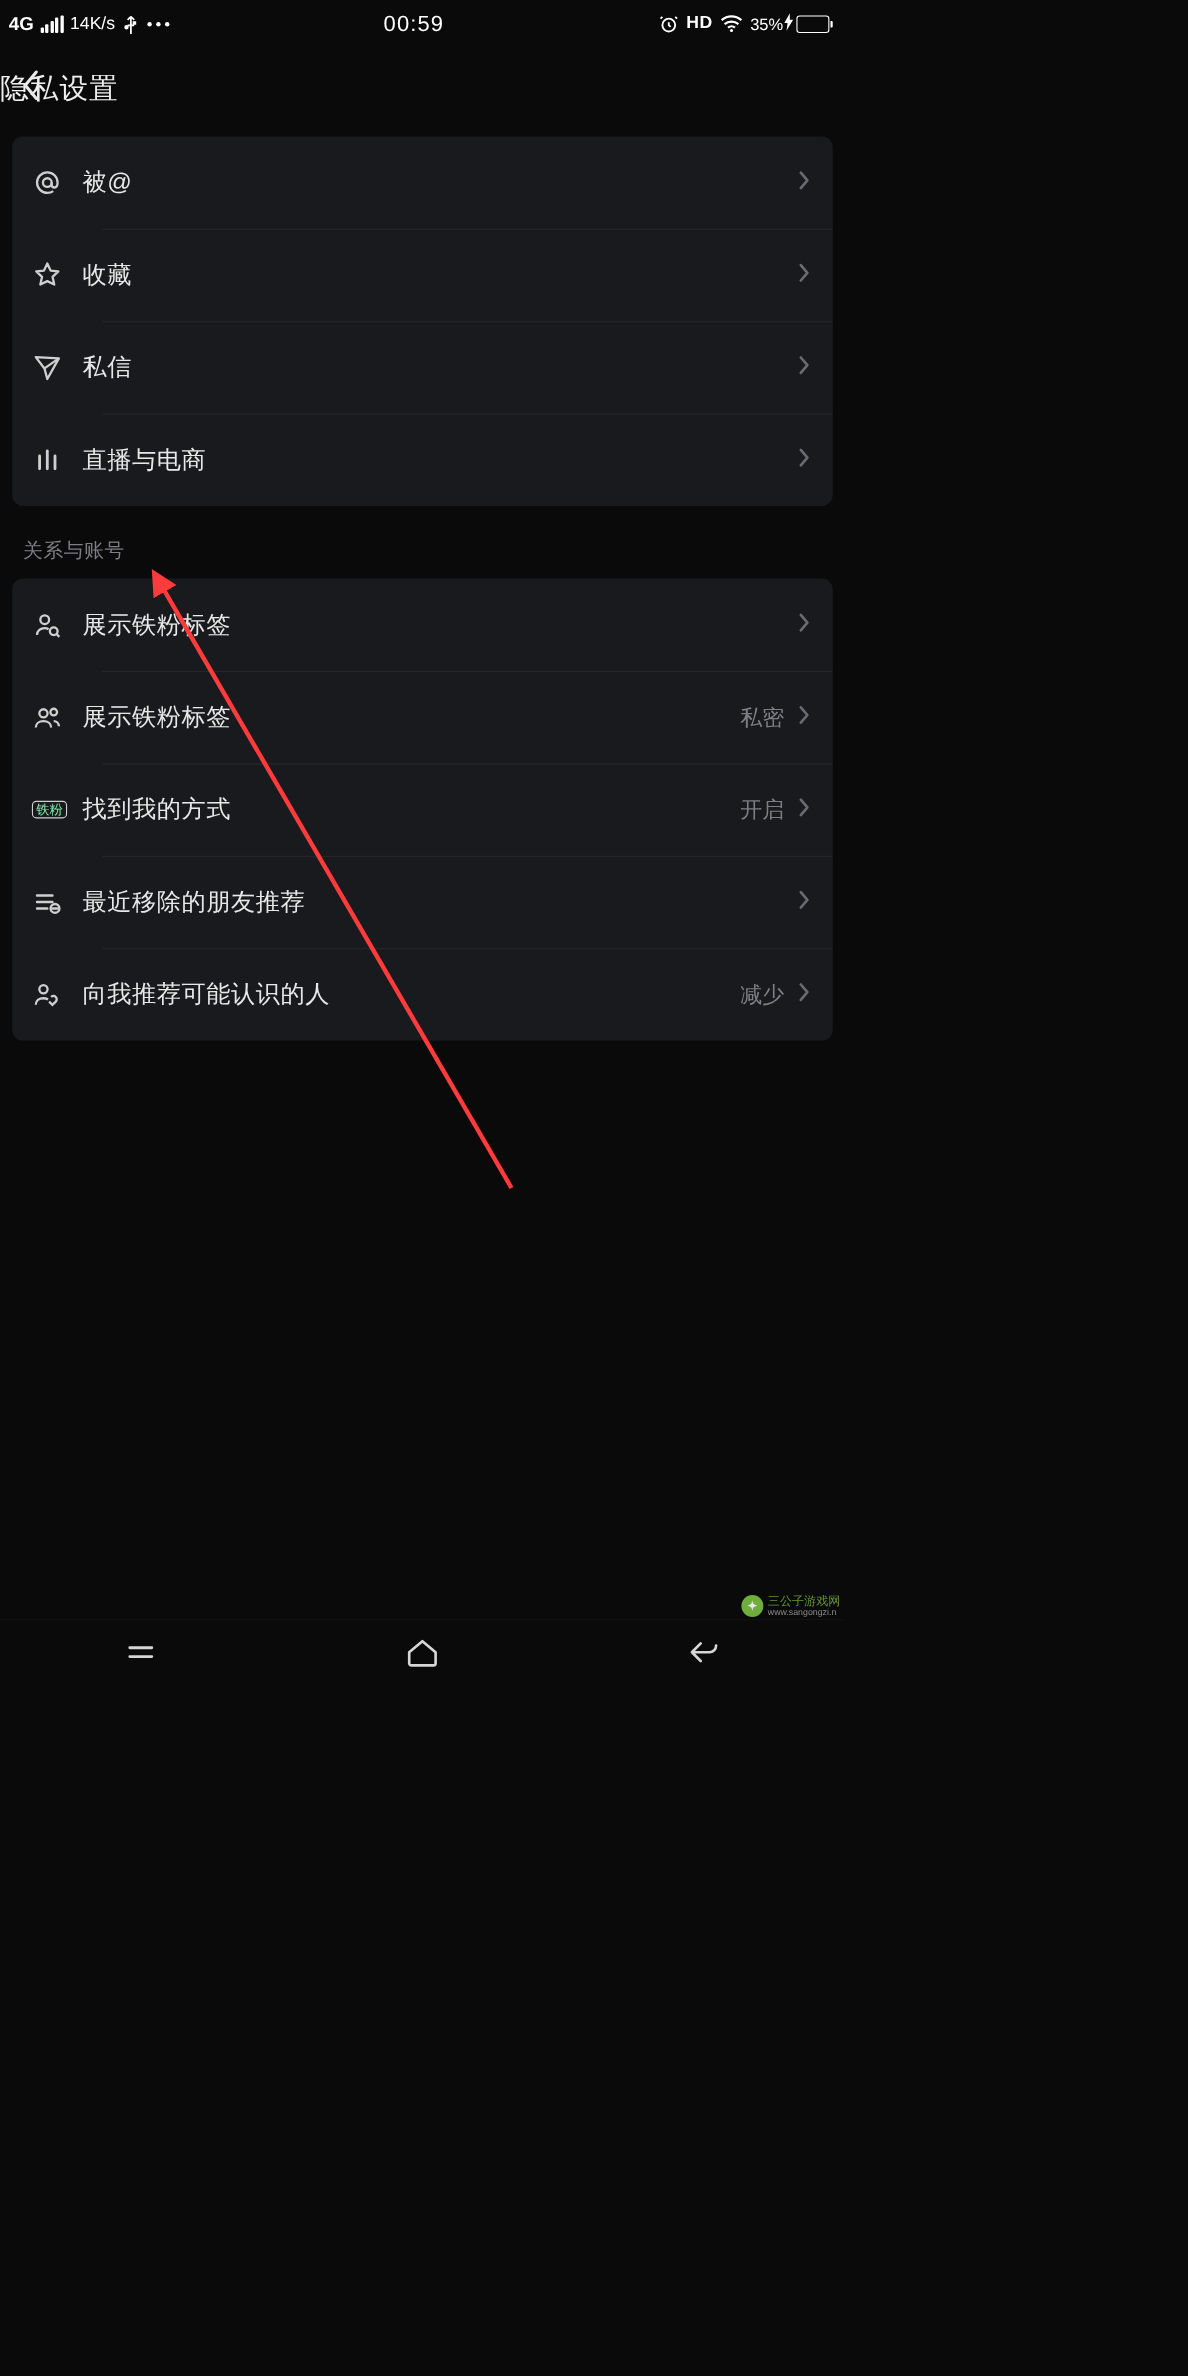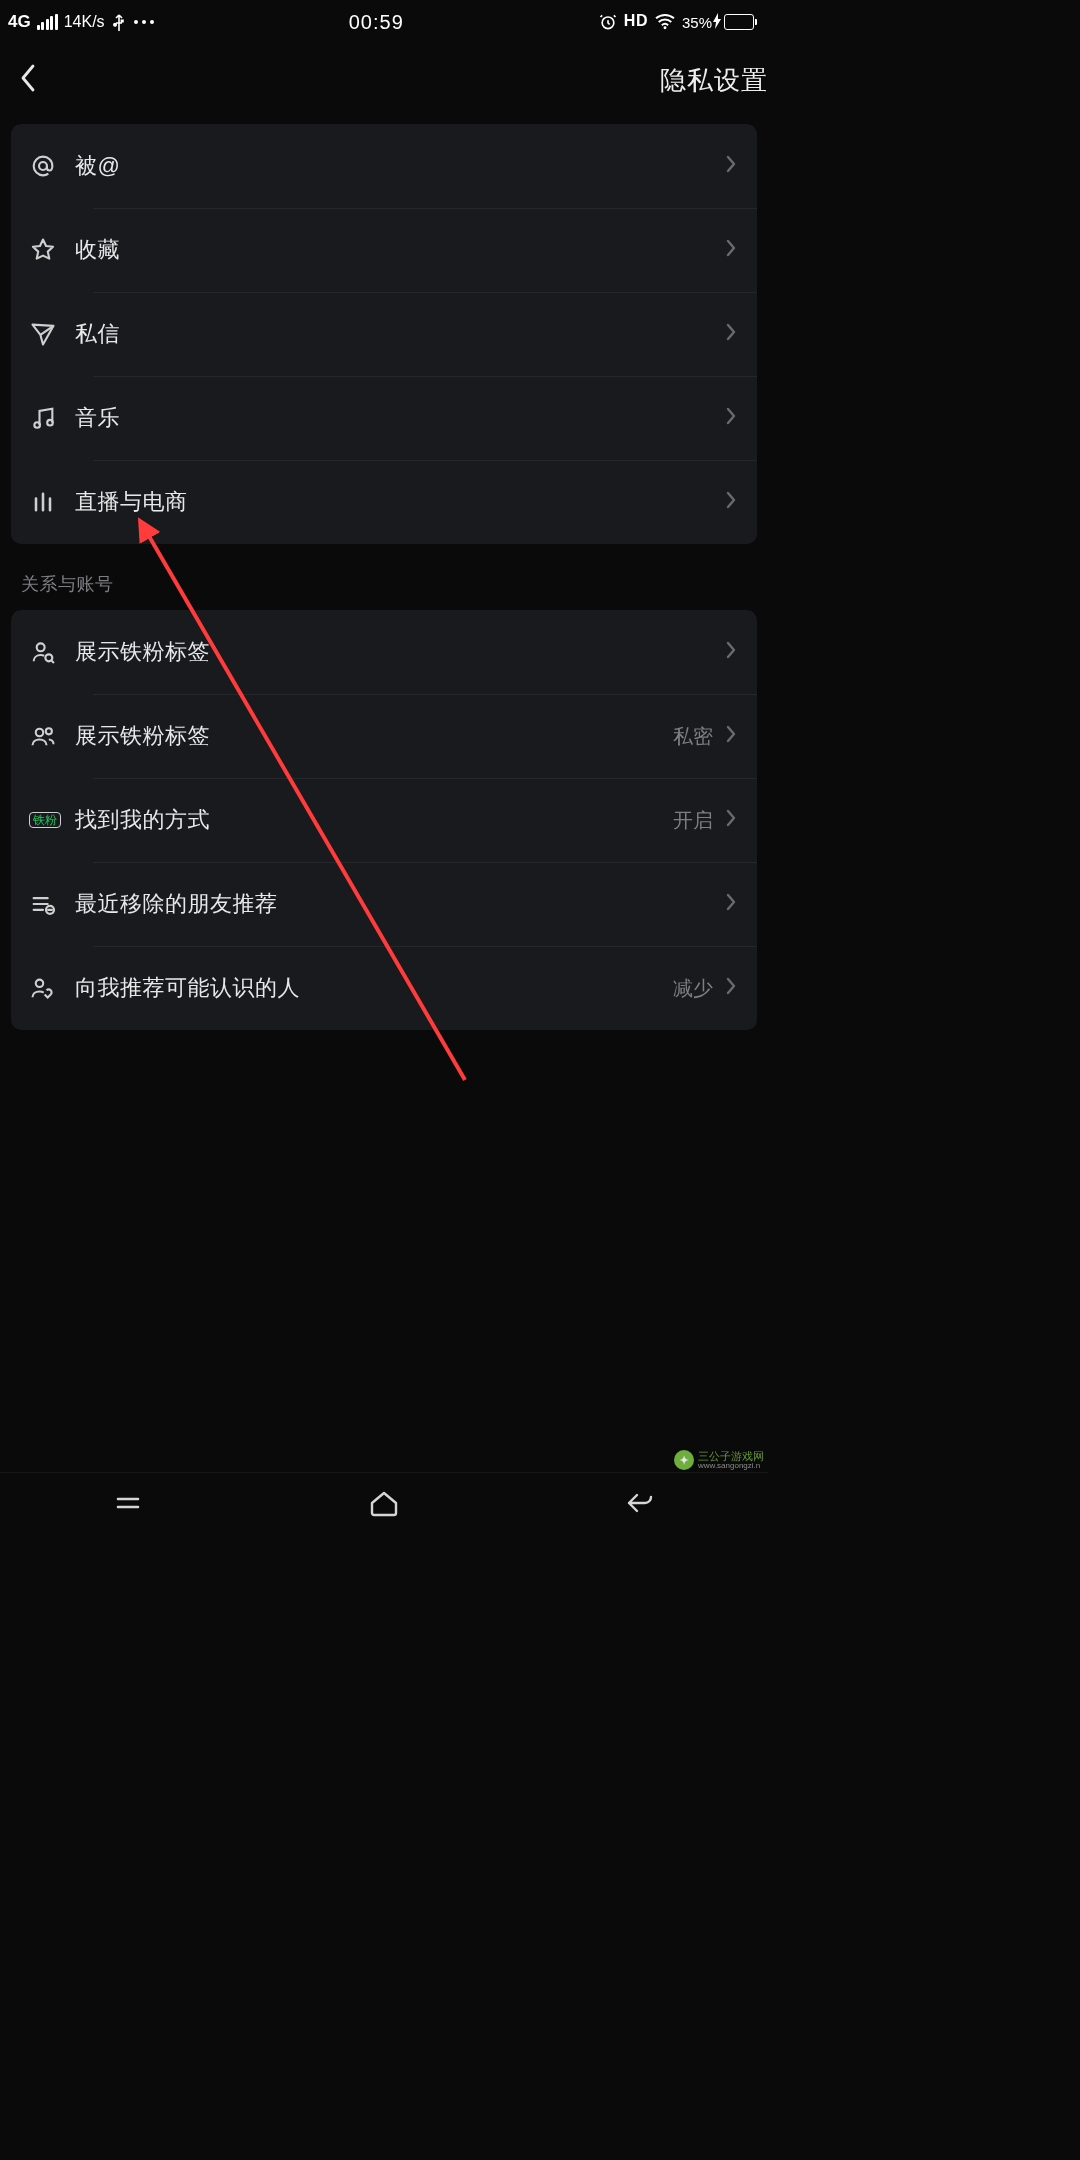--- a/index.html
+++ b/index.html
@@ -20,21 +20,21 @@
     .hd { font-weight:600; font-size:16px; letter-spacing:0.5px;}
     .wifi-ico { display:inline-flex; }
     .batt { display:flex; align-items:center; gap:2px; }
     .batt-pct { font-size:15px; }
     .batt-shell { width:30px; height:16px; border:1.6px solid #fff; border-radius:3px; position:relative; }
     .batt-shell::after { content:""; position:absolute; right:-4px; top:4px; width:2.5px; height:6px; background:#fff; border-radius:0 1px 1px 0;}
     .batt-fill { height:100%; width:35%; background:#fff; border-radius:1px 0 0 1px;}
     .bolt { font-size:15px; margin-left:-2px;}
 
     
-    .hdr { display:flex; align-items:center; justify-content:flex-end; height:60px; position:relative; margin-top:6px; }
+    .hdr { display:flex; align-items:center; justify-content:flex-start; height:60px; position:relative; margin-top:6px; }
     .hdr .back { position:absolute; left:18px; top:50%; transform:translateY(-50%); }
     .hdr .title { font-size:26px; font-weight:500; color:#eee; letter-spacing:1px;}
 
     
     .content { padding: 14px 11px 0 11px; }
     .group { background:#181a1d; border-radius:10px; overflow:hidden; }
     .row { display:flex; align-items:center; height:84px; padding:0 20px 0 18px; position:relative; }
     .row + .row::before { content:""; position:absolute; left:82px; right:0; top:0; height:1px; background:rgba(255,255,255,0.06); }
     .row .ico { width:46px; display:flex; align-items:center; justify-content:flex-start; color:#d6d6d6; }
     .row .lbl { flex:1; font-size:22px; color:#e8e8e8; letter-spacing:0.5px; }
@@ -151,33 +151,20 @@
             <path d="M9.8 12.8L21 5"></path>
           </svg>
       </span>
       <span class="lbl">私信</span>
       <span class="chev"><svg width="12" height="20" viewBox="0 0 12 20" fill="none" stroke="#6a6a70" stroke-width="2.4" stroke-linecap="round" stroke-linejoin="round">
             <path d="M3 3l6 7-6 7"></path>
           </svg></span>
     </div>
     <div class="row">
       <span class="ico">
-        <svg width="28" height="28" viewBox="0 0 24 24" fill="none" stroke="#cfcfcf" stroke-width="1.8">
-            <path d="M9 18V6l11-2v12"></path>
-            <circle cx="7" cy="18" r="2.4"></circle>
-            <circle cx="18" cy="16" r="2.4"></circle>
-          </svg>
-      </span>
-      <span class="lbl">音乐</span>
-      <span class="chev"><svg width="12" height="20" viewBox="0 0 12 20" fill="none" stroke="#6a6a70" stroke-width="2.4" stroke-linecap="round" stroke-linejoin="round">
-            <path d="M3 3l6 7-6 7"></path>
-          </svg></span>
-    </div>
-    <div class="row">
-      <span class="ico">
         <svg width="28" height="28" viewBox="0 0 24 24" fill="none" stroke="#cfcfcf" stroke-width="2.2" stroke-linecap="round">
             <path d="M6 9v10M12 5v14M18 9v10"></path>
           </svg>
       </span>
       <span class="lbl">直播与电商</span>
       <span class="chev"><svg width="12" height="20" viewBox="0 0 12 20" fill="none" stroke="#6a6a70" stroke-width="2.4" stroke-linecap="round" stroke-linejoin="round">
             <path d="M3 3l6 7-6 7"></path>
           </svg></span>
     </div>
   </div>
@@ -210,21 +197,21 @@
           </svg>
       </span>
       <span class="lbl">展示铁粉标签</span>
       <span class="val">私密</span>
       <span class="chev"><svg width="12" height="20" viewBox="0 0 12 20" fill="none" stroke="#6a6a70" stroke-width="2.4" stroke-linecap="round" stroke-linejoin="round">
             <path d="M3 3l6 7-6 7"></path>
           </svg></span>
     </div>
     <div class="row">
       <span class="ico" style="width:46px;">
-        <span style="display:inline-block;border:1.6px solid #cfcfcf;border-radius:4px;font-size:12px;padding:1px 3px;line-height:1;color:#22c55e;">铁粉</span>
+        <span style="display:inline-block;border:1.6px solid #cfcfcf;border-radius:4px;font-size:12px;padding:1px 3px;line-height:1;color:#86efac;">铁粉</span>
       </span>
       <span class="lbl">找到我的方式</span>
       <span class="val">开启</span>
       <span class="chev"><svg width="12" height="20" viewBox="0 0 12 20" fill="none" stroke="#6a6a70" stroke-width="2.4" stroke-linecap="round" stroke-linejoin="round">
             <path d="M3 3l6 7-6 7"></path>
           </svg></span>
     </div>
     <div class="row">
       <span class="ico">
         <svg width="28" height="28" viewBox="0 0 24 24" fill="none" stroke="#cfcfcf" stroke-width="1.9" stroke-linecap="round">

